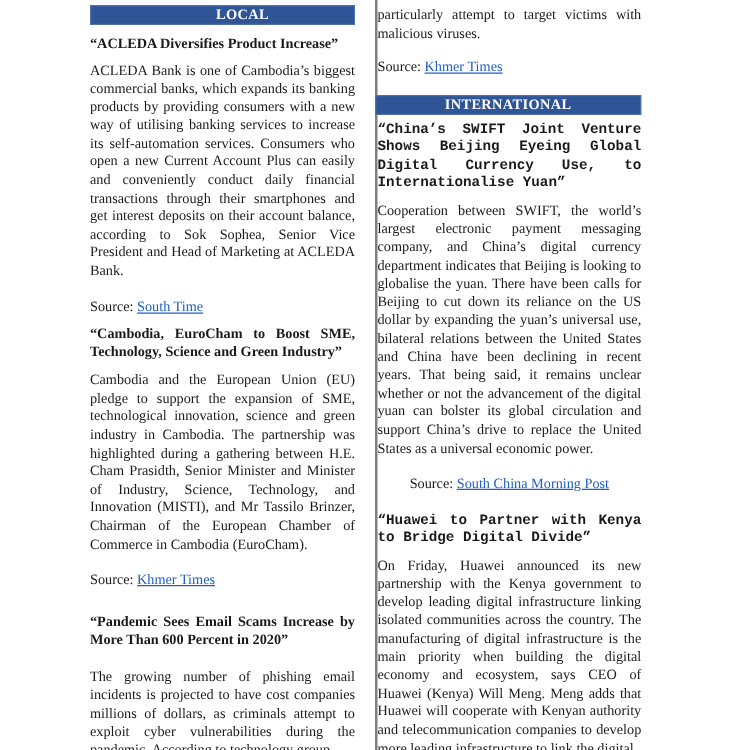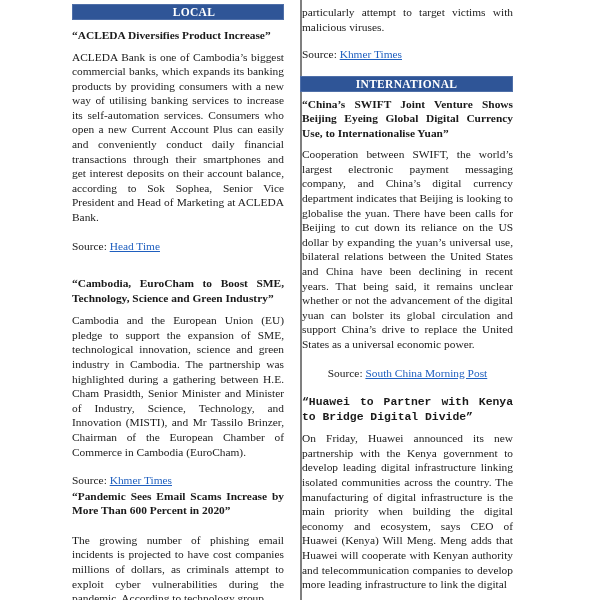--- a/index.html
+++ b/index.html
@@ -20,35 +20,35 @@
 </head>
 <body>
 
 <div class="divider"></div>
 
 <div class="col col-left">
   <div class="section-bar" style="margin-top:4px;padding-left:32px;">LOCAL</div>
 
   <p class="headline" style="margin-top:8px;">“ACLEDA Diversifies Product Increase”</p>
   <p class="body" style="margin-top:7px;">ACLEDA Bank is one of Cambodia’s biggest commercial banks, which expands its banking products by providing consumers with a new way of utilising banking services to increase its self-automation services. Consumers who open a new Current Account Plus can easily and conveniently conduct daily financial transactions through their smartphones and get interest deposits on their account balance, according to Sok Sophea, Senior Vice President and Head of Marketing at ACLEDA Bank.</p>
-  <p class="source" style="margin-top:14px;"><span>Source: </span><a href="#">Head Time</a></p>
+  <p class="source" style="margin-top:14px;"><span>Source: </span><a href="#">South Time</a></p>
 
-  <p class="headline" style="margin-top:23px;">“Cambodia, EuroCham to Boost SME, Technology, Science and Green Industry”</p>
+  <p class="headline" style="margin-top:7px;">“Cambodia, EuroCham to Boost SME, Technology, Science and Green Industry”</p>
   <p class="body" style="margin-top:8px;">Cambodia and the European Union (EU) pledge to support the expansion of SME, technological innovation, science and green industry in Cambodia. The partnership was highlighted during a gathering between H.E. Cham Prasidth, Senior Minister and Minister of Industry, Science, Technology, and Innovation (MISTI), and Mr Tassilo Brinzer, Chairman of the European Chamber of Commerce in Cambodia (EuroCham).</p>
   <p class="source" style="margin-top:14px;"><span>Source: </span><a href="#">Khmer Times</a></p>
 
-  <p class="headline" style="margin-top:1px;">“Pandemic Sees Email Scams Increase by More Than 600 Percent in 2020”</p>
+  <p class="headline" style="margin-top:19px;">“Pandemic Sees Email Scams Increase by More Than 600 Percent in 2020”</p>
   <p class="body" style="margin-top:15px;">The growing number of phishing email incidents is projected to have cost companies millions of dollars, as criminals attempt to exploit cyber vulnerabilities during the pandemic. According to technology group</p>
 </div>
 
 <div class="col col-right">
   <p class="body" style="margin-top:5px;">particularly attempt to target victims with malicious viruses.</p>
   <p class="source" style="margin-top:13px;"><span>Source: </span><a href="#">Khmer Times</a></p>
 
   <div class="section-bar" style="margin-top:14px; margin-left:-2px;">INTERNATIONAL</div>
 
-  <p class="headline" style="margin-top:5px;">“China’s SWIFT Joint Venture Shows Beijing Eyeing Global Digital Currency Use, to Internationalise Yuan”</p>
+  <p class="headline" style="margin-top:5px;font-family:Liberation Mono, monospace;">“China’s SWIFT Joint Venture Shows Beijing Eyeing Global Digital Currency Use, to Internationalise Yuan”</p>
   <p class="body" style="margin-top:7px;">Cooperation between SWIFT, the world’s largest electronic payment messaging company, and China’s digital currency department indicates that Beijing is looking to globalise the yuan. There have been calls for Beijing to cut down its reliance on the US dollar by expanding the yuan’s universal use, bilateral relations between the United States and China have been declining in recent years. That being said, it remains unclear whether or not the advancement of the digital yuan can bolster its global circulation and support China’s drive to replace the United States as a universal economic power.</p>
   <p class="source" style="margin-top:14px;text-align:center;"><span>Source: </span><a href="#">South China Morning Post</a></p>
 
   <p class="headline" style="margin-top:15px;font-family:Liberation Mono, monospace;">“Huawei to Partner with Kenya to Bridge Digital Divide”</p>
   <p class="body" style="margin-top:7px;">On Friday, Huawei announced its new partnership with the Kenya government to develop leading digital infrastructure linking isolated communities across the country. The manufacturing of digital infrastructure is the main priority when building the digital economy and ecosystem, says CEO of Huawei (Kenya) Will Meng. Meng adds that Huawei will cooperate with Kenyan authority and telecommunication companies to develop more leading infrastructure to link the digital</p>
 </div>
 
 </body></html>

